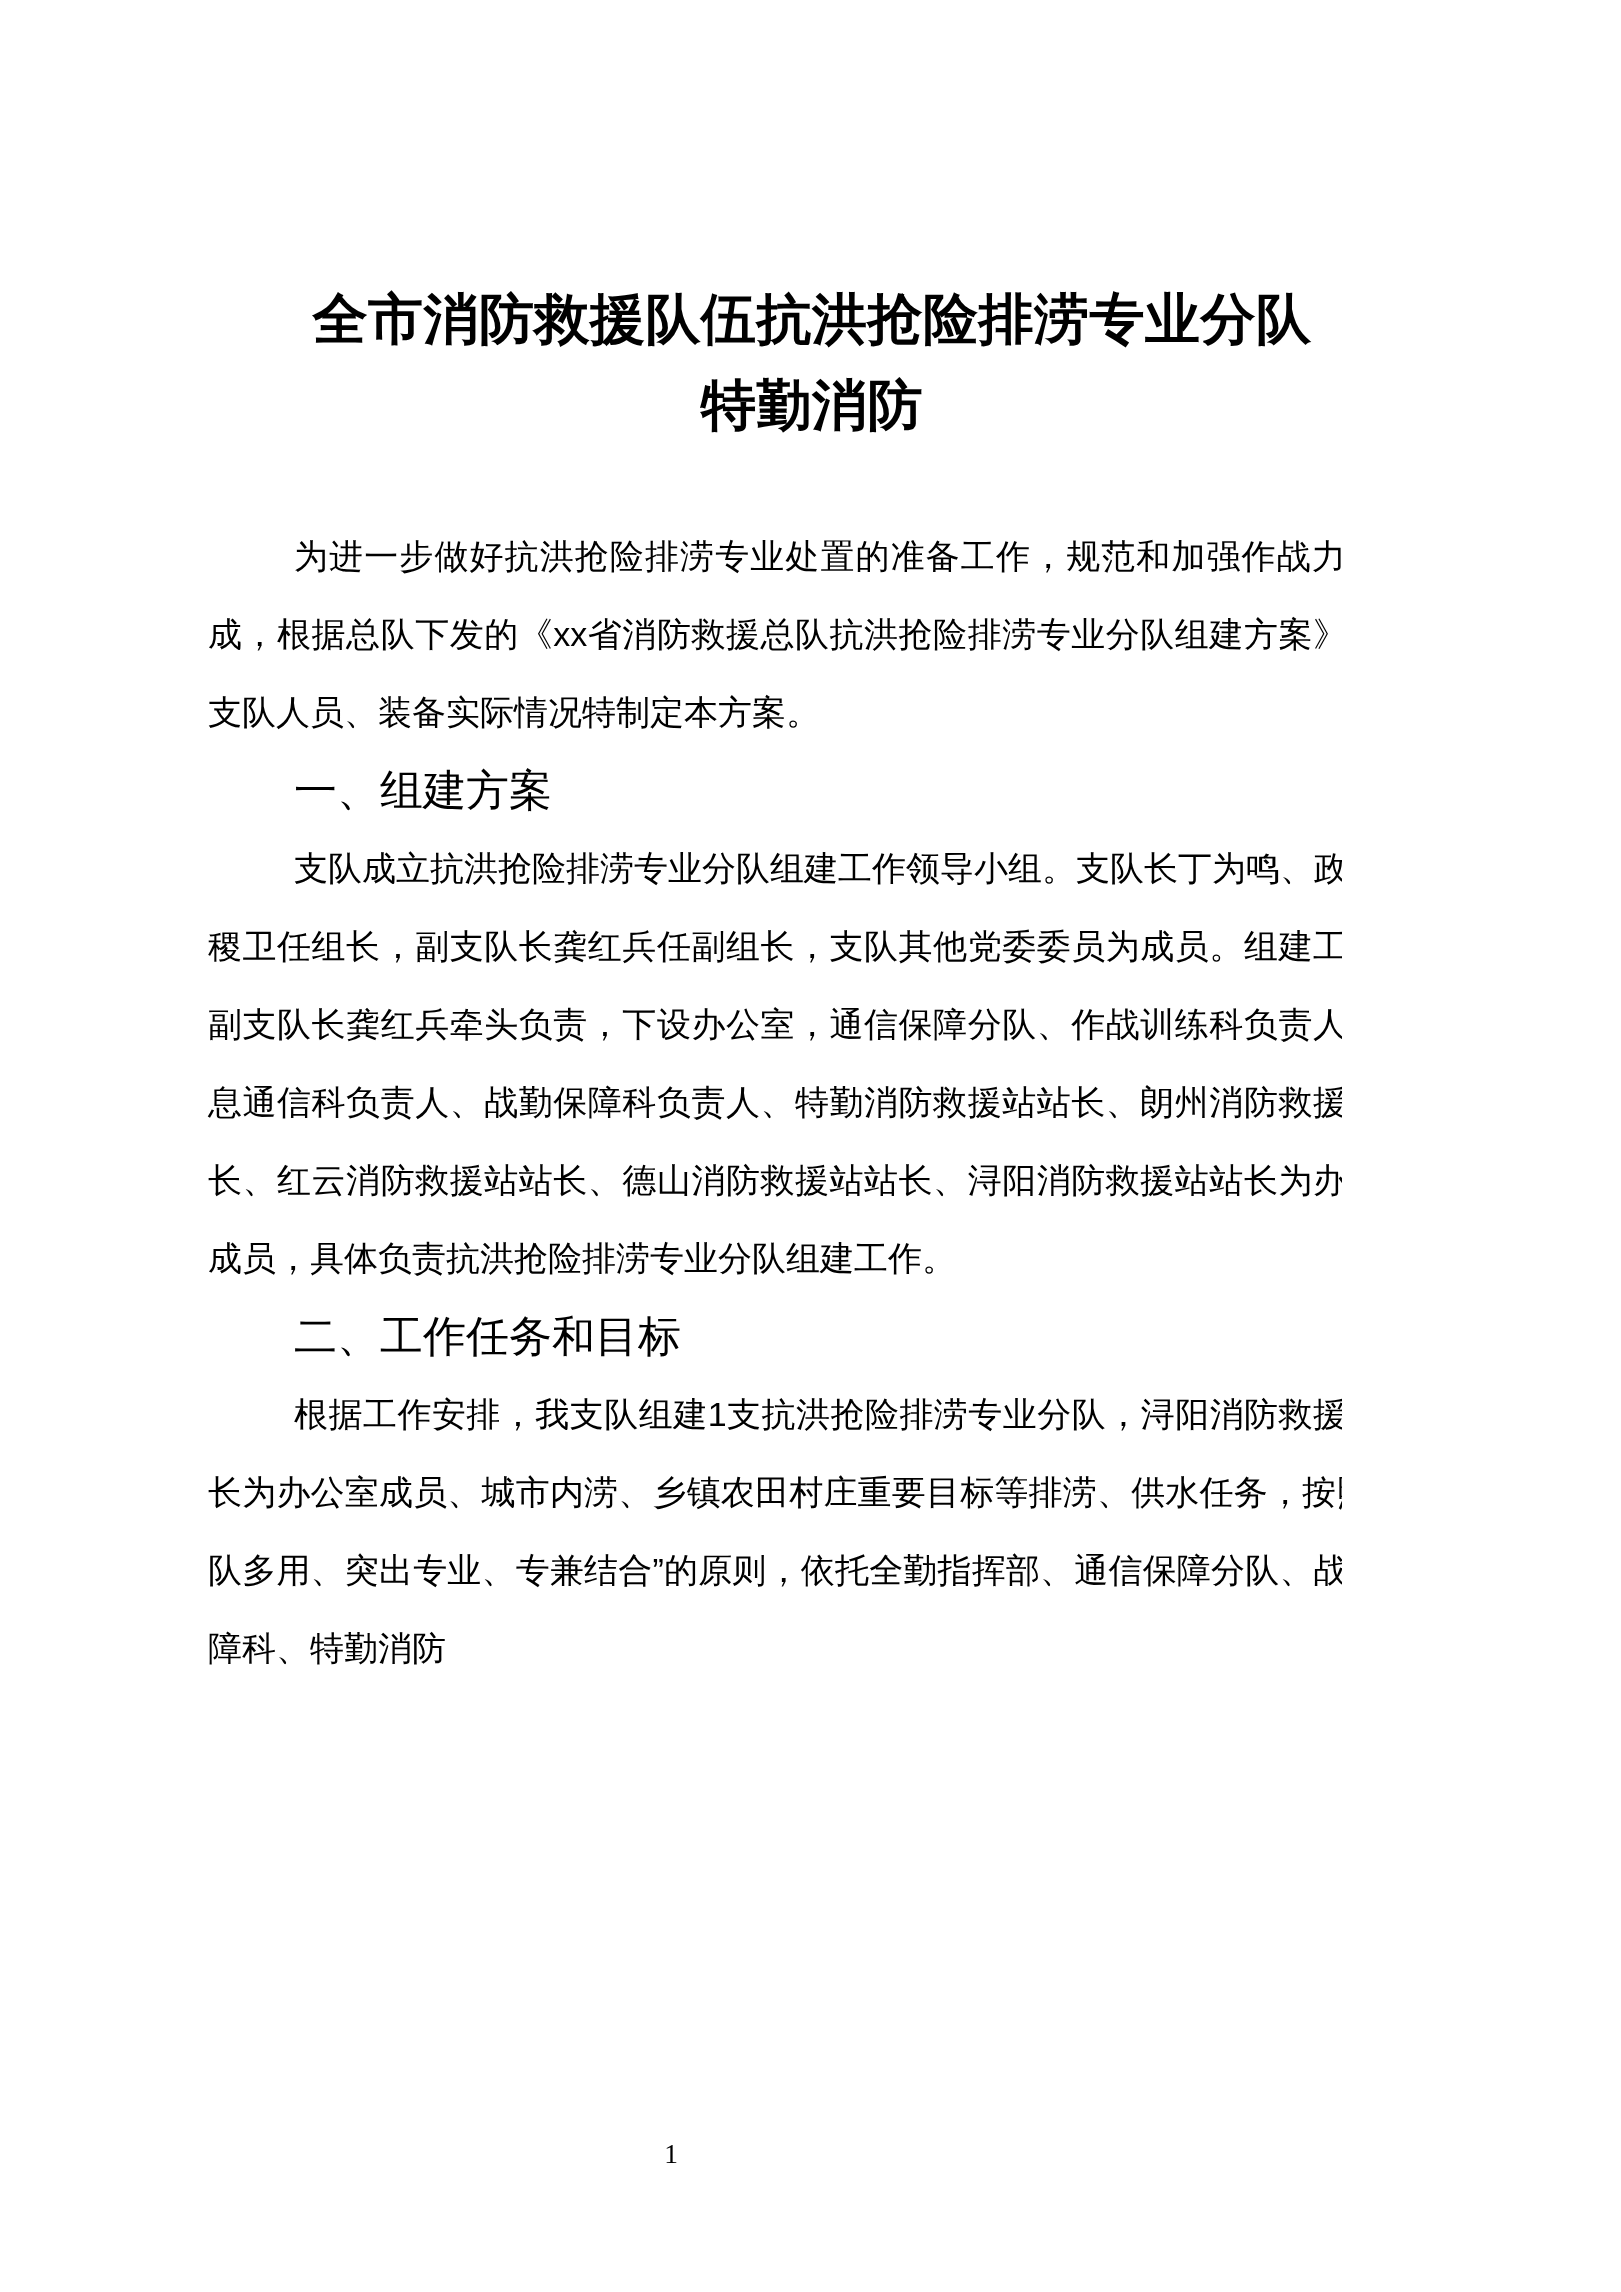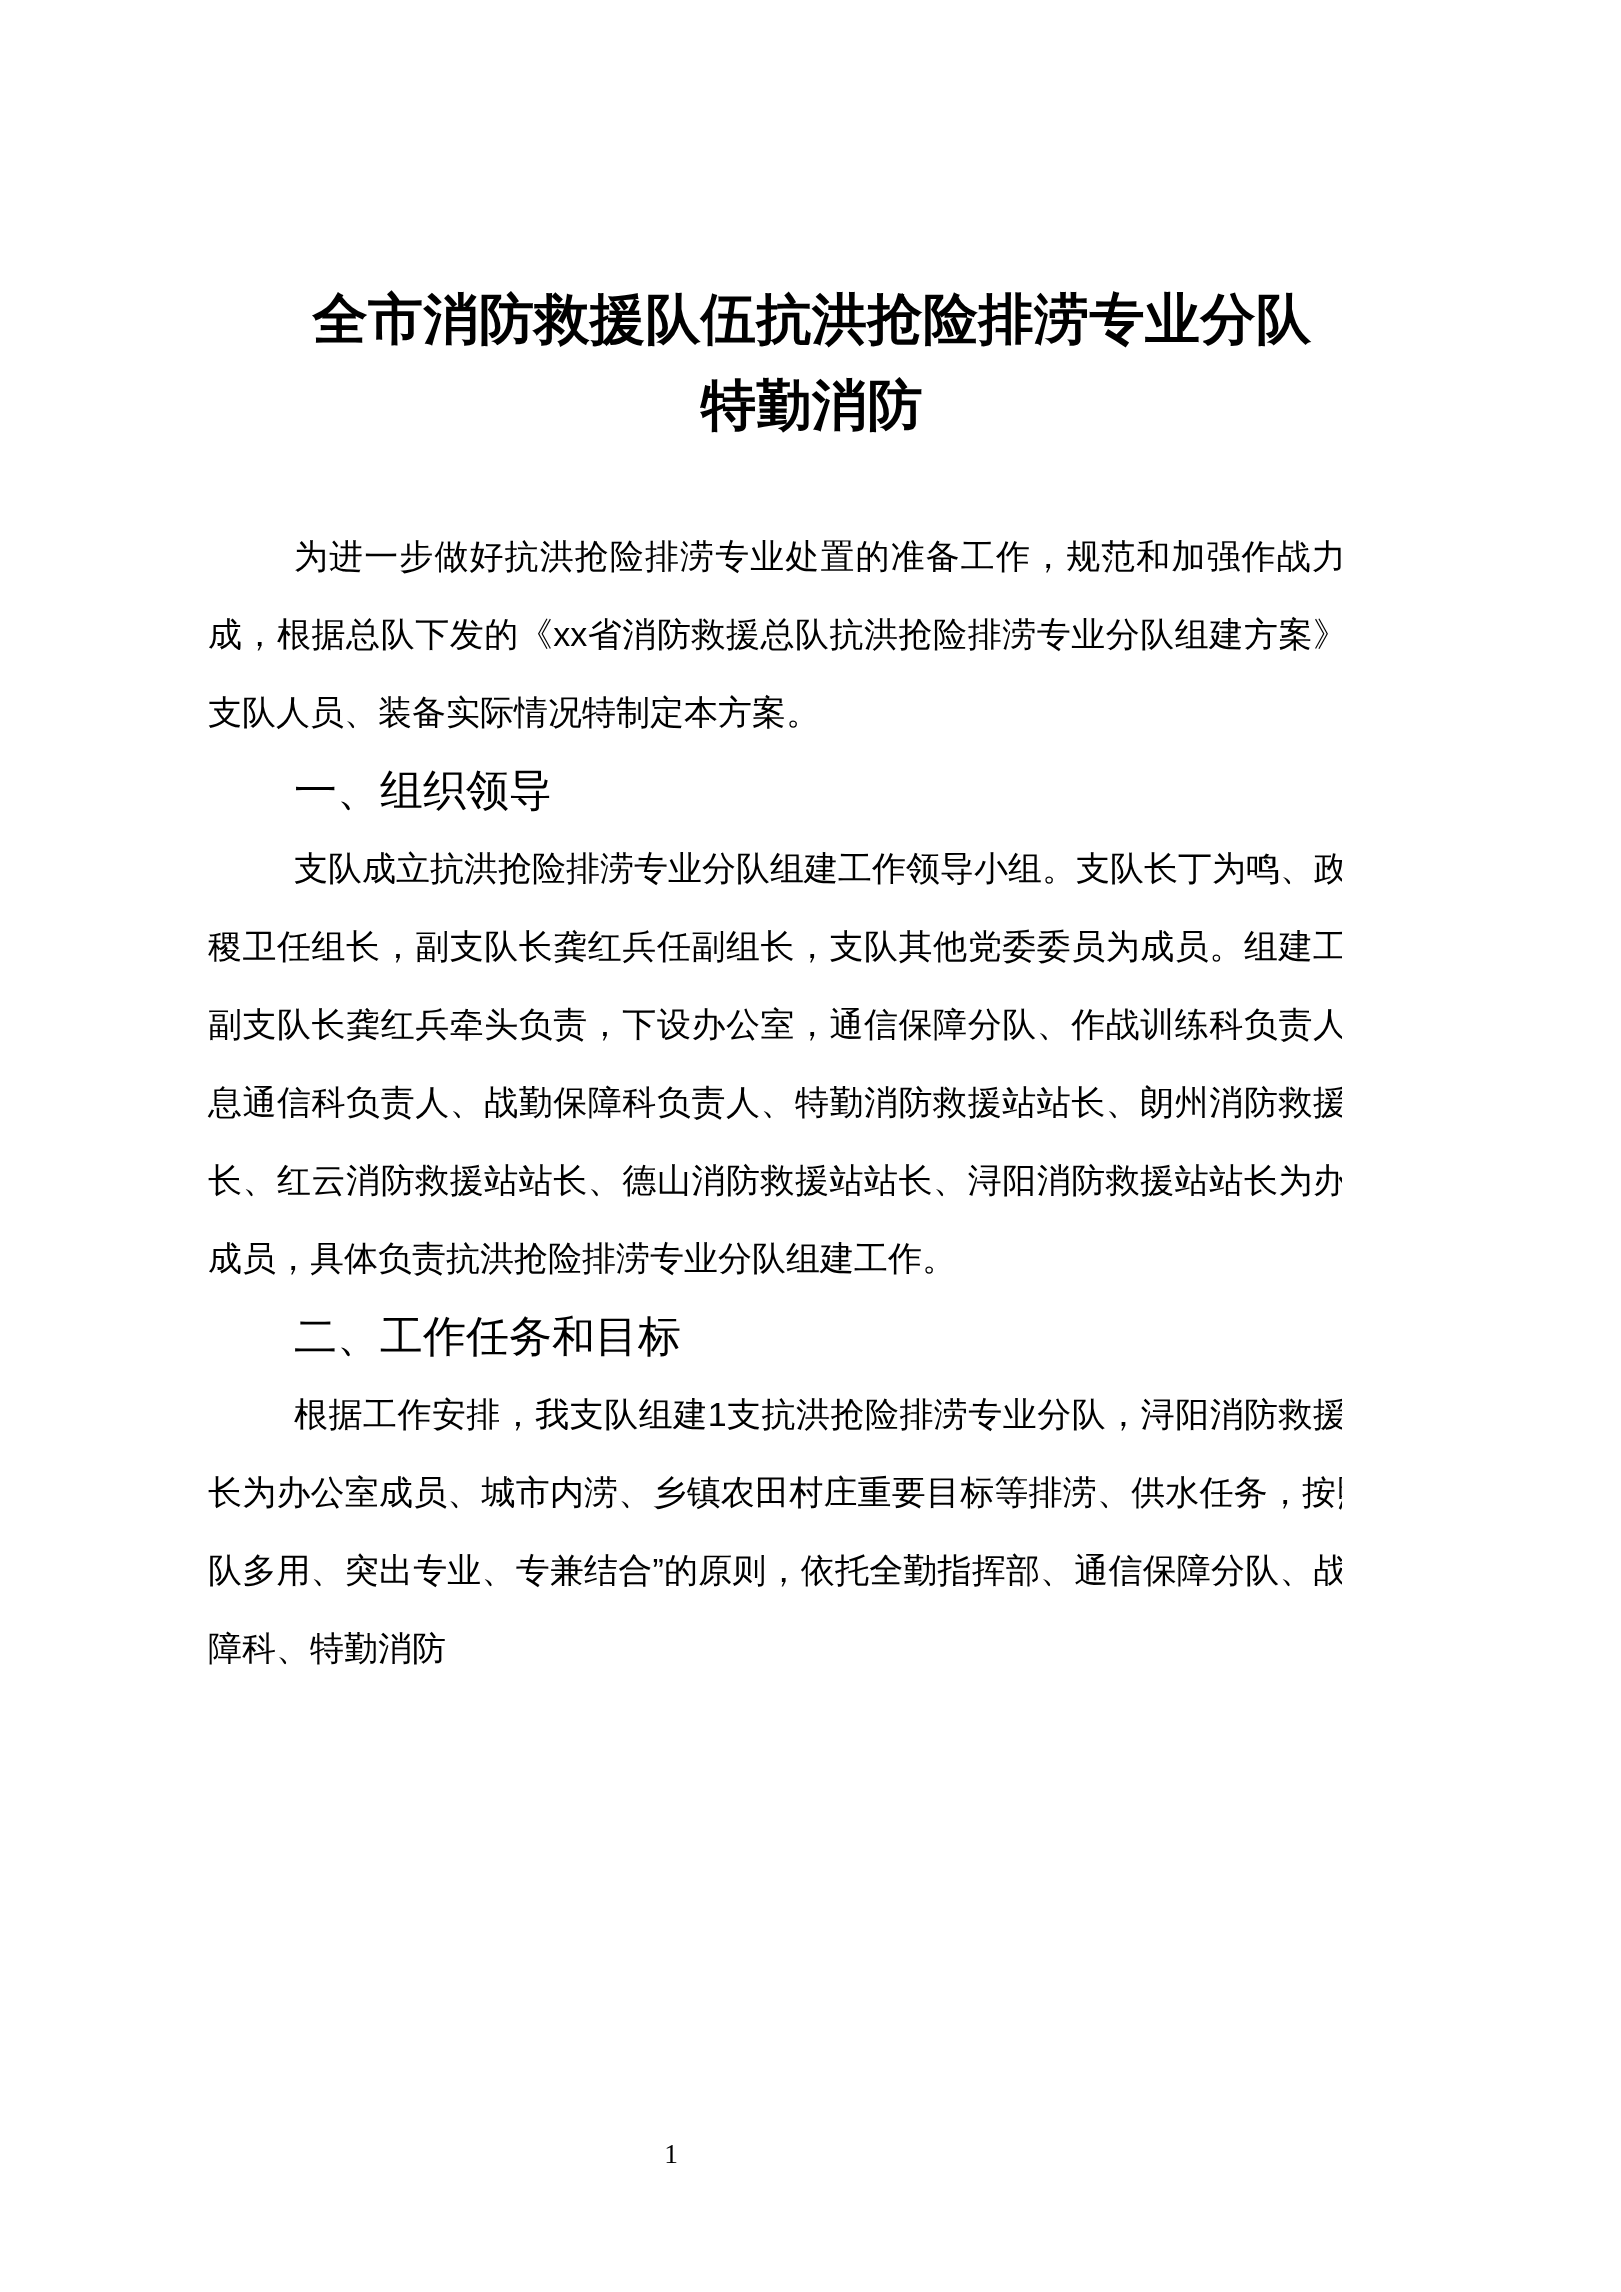--- a/index.html
+++ b/index.html
@@ -85,21 +85,21 @@
 
     <h1 class="doc-title">
       <span class="title-line">全市消防救援队伍抗洪抢险排涝专业分队</span>
       <span class="title-line">特勤消防</span>
     </h1>
 
     <div class="body-block">
 
       <p class="para indent">为进一步做好抗洪抢险排涝专业处置的准备工作，规范和加强作战力量编成，根据总队下发的《xx省消防救援总队抗洪抢险排涝专业分队组建方案》结合支队人员、装备实际情况特制定本方案。</p>
 
-      <p class="heading">一、组织领导</p>
+      <p class="heading">一、组建方案</p>
 
       <p class="para indent">支队成立抗洪抢险排涝专业分队组建工作领导小组。支队长丁为鸣、政委何稷卫任组长，副支队长龚红兵任副组长，支队其他党委委员为成员。组建工作由副支队长龚红兵牵头负责，下设办公室，通信保障分队、作战训练科负责人、信息通信科负责人、战勤保障科负责人、特勤消防救援站站长、朗州消防救援站站长、红云消防救援站站长、德山消防救援站站长、浔阳消防救援站站长为办公室成员，具体负责抗洪抢险排涝专业分队组建工作。</p>
 
       <p class="heading">二、工作任务和目标</p>
 
       <p class="para indent">根据工作安排，我支队组建1支抗洪抢险排涝专业分队，浔阳消防救援站站长为办公室成员、城市内涝、乡镇农田村庄重要目标等排涝、供水任务，按照“一队多用、突出专业、专兼结合”的原则，依托全勤指挥部、通信保障分队、战勤保障科、特勤消防</p>
 
     </div>
   </div>
 

